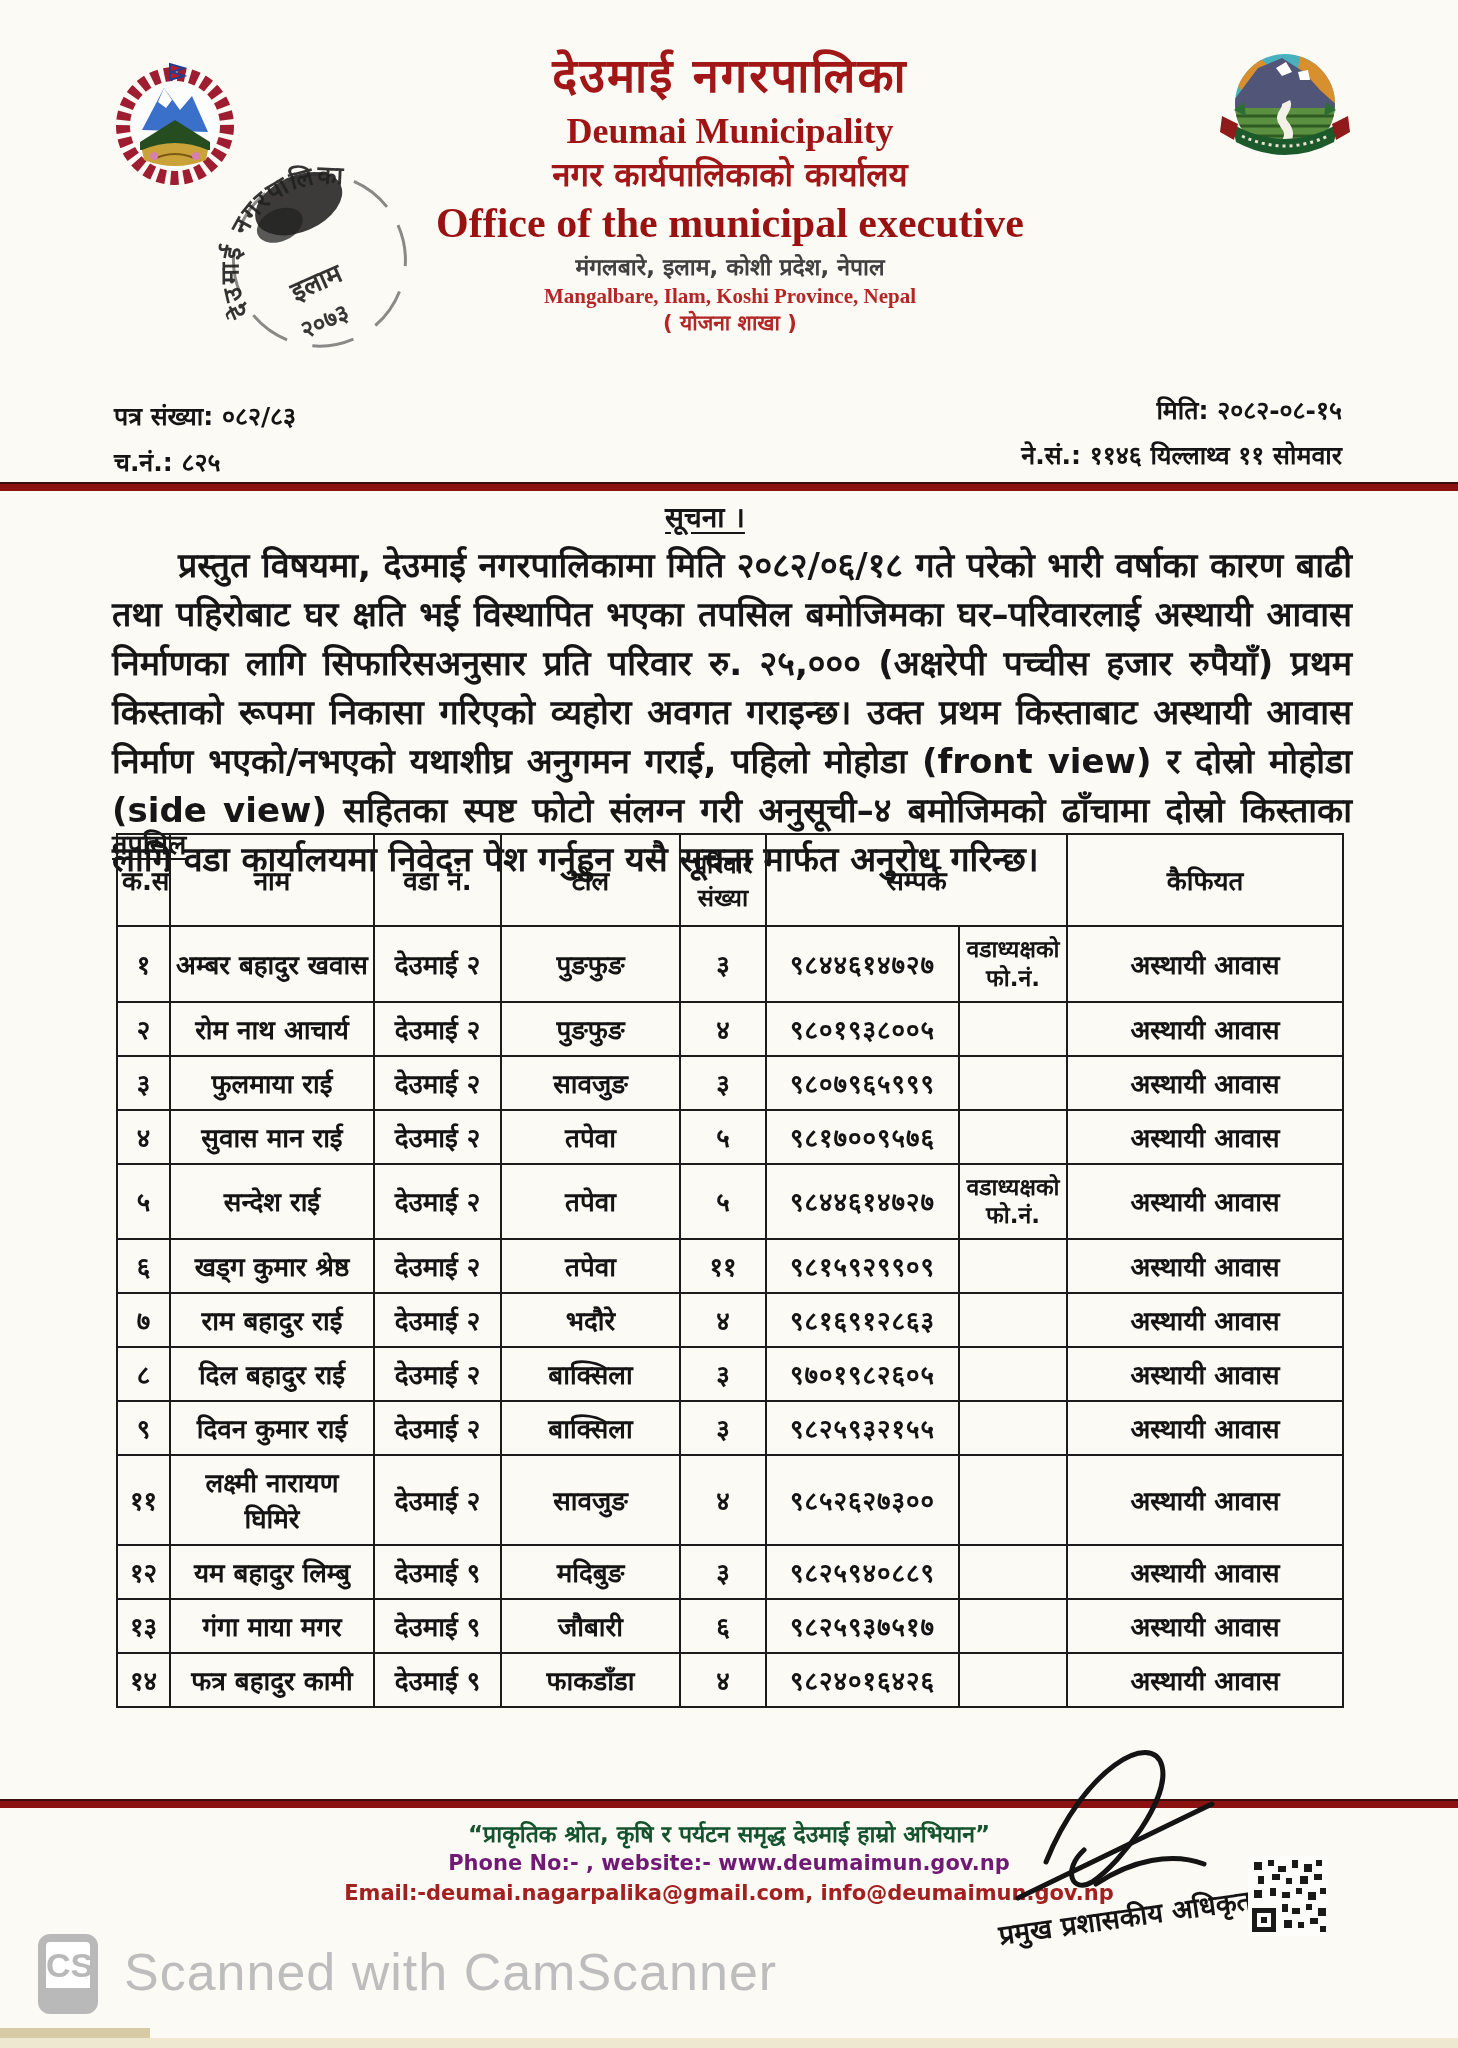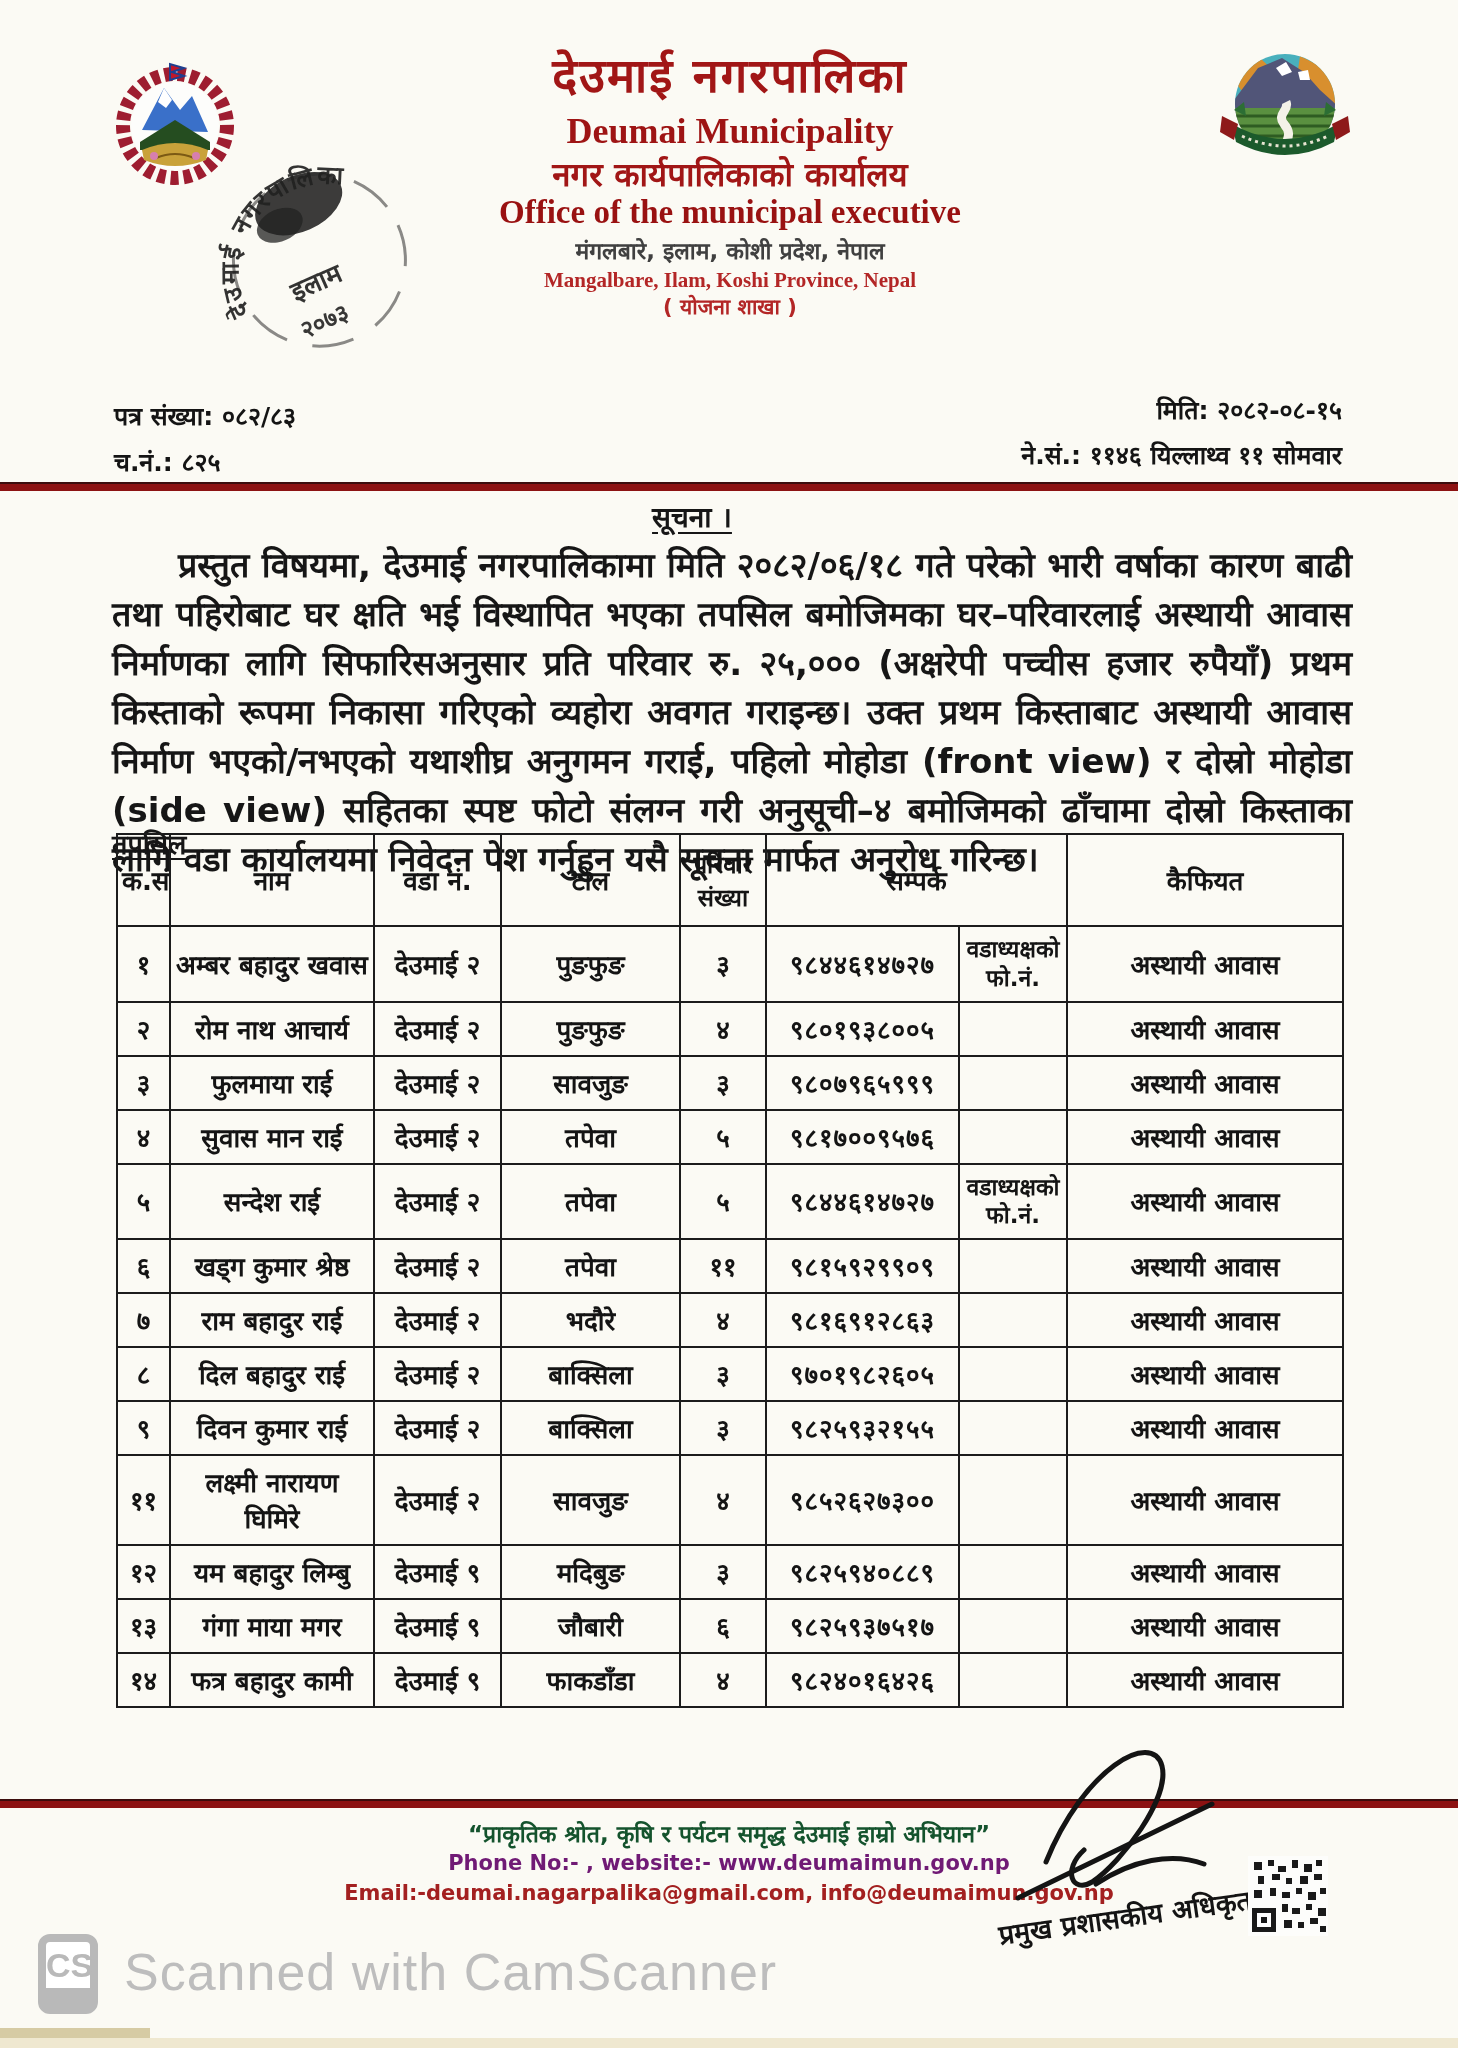--- a/index.html
+++ b/index.html
@@ -11,36 +11,36 @@
   
   .emblem{position:absolute;}
   .emblem-left{left:106px;top:50px;width:138px;height:142px;}
   .emblem-right{left:1220px;top:46px;width:130px;height:136px;}
   .stamp{position:absolute;left:208px;top:152px;width:220px;height:200px;
          transform:rotate(-24deg);opacity:.93;}
   .head-block{position:absolute;left:340px;top:50px;width:780px;text-align:center;line-height:1.12;}
   .t-np   {font-size:47px;font-weight:bold;color:#a11616;letter-spacing:2px;}
   .t-en   {font-size:36px;font-weight:bold;color:#9e1414;font-family:"Liberation Serif",serif;margin-top:8px;}
   .t-np2  {font-size:33px;font-weight:bold;color:#a11616;margin-top:6px;}
-  .t-en2  {font-size:33px;font-weight:bold;color:#991111;font-family:"Liberation Serif",serif;}
+  .t-en2  {font-size:42px;font-weight:bold;color:#991111;font-family:"Liberation Serif",serif;margin-top:6px;}
   .t-addr {font-size:23px;font-weight:bold;color:#404040;margin-top:8px;}
   .t-addr-en{font-size:21px;font-weight:bold;color:#b32626;font-family:"Liberation Serif",serif;margin-top:4px;}
   .t-sec  {font-size:21px;font-weight:bold;color:#b32626;margin-top:4px;}
   
   .meta{position:absolute;font-size:25px;font-weight:bold;color:#141414;}
   .m-letter{left:114px;top:398px;}
   .m-ch    {left:114px;top:444px;}
   .m-date  {right:116px;top:392px;text-align:right;}
   .m-ns    {right:116px;top:437px;text-align:right;}
   .rule{position:absolute;left:0;width:1458px;height:7px;background:#8c1212;border-top:2px solid #3c0d0d;}
   .rule-1{top:482px;}
   .rule-2{top:1799px;}
   
   .notice-head{position:absolute;left:0;top:497px;width:1384px;text-align:center;
-               font-size:28px;font-weight:bold;}
+               font-size:28px;font-weight:bold;padding-left:13px;}
   .notice-head span{text-decoration:underline;text-underline-offset:5px;}
   .notice-body{position:absolute;left:112px;top:541px;width:1240px;
                font-size:34px;font-weight:bold;line-height:49px;text-align:justify;
                text-indent:66px;}
   .tapasil{position:absolute;left:112px;top:825px;font-size:27px;font-weight:bold;
            text-decoration:underline;text-underline-offset:4px;}
   
   .tbl-wrap{position:absolute;left:116px;top:833px;width:1226px;}
   table.records{border-collapse:collapse;width:100%;table-layout:fixed;
                 font-size:26px;font-weight:bold;color:#141414;}

